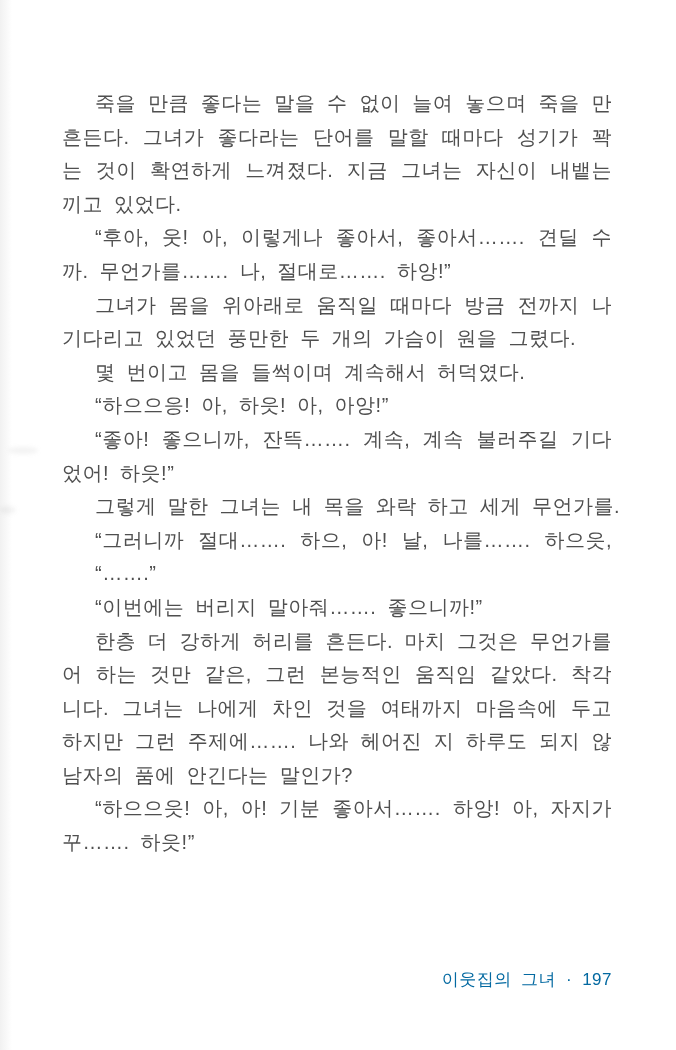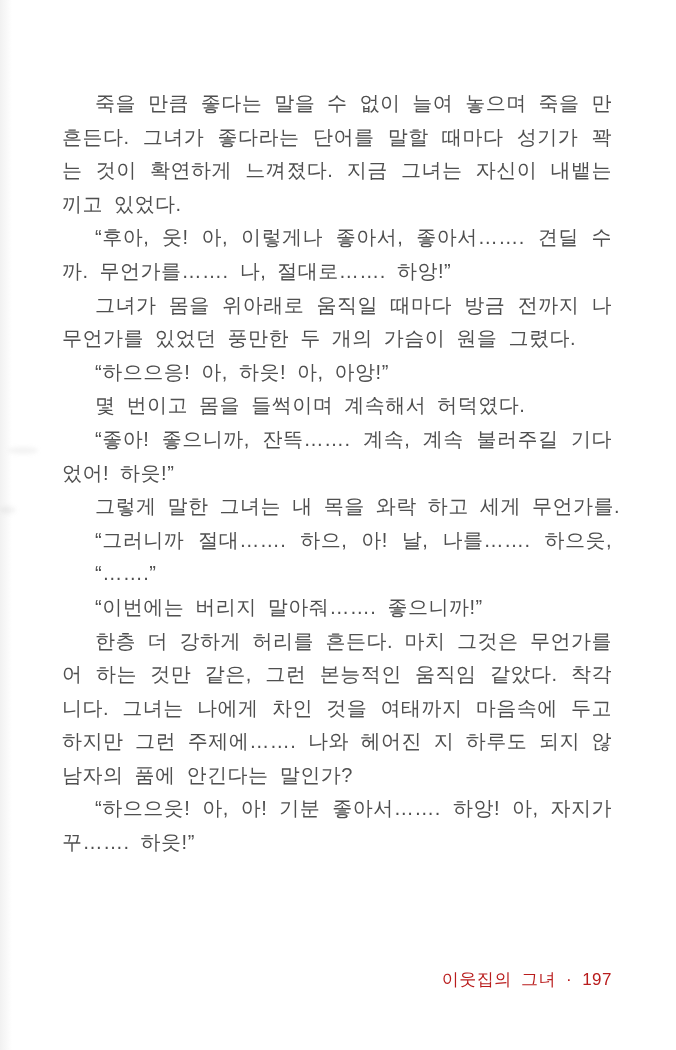--- a/index.html
+++ b/index.html
@@ -54,21 +54,21 @@
     overflow: hidden;
     text-align: justify;
     text-align-last: justify;
   }
   #footer {
     position: absolute;
     top: 968px;
     right: 64px;
     font-size: 17px;
     line-height: 24px;
-    color: #b91c1c;
+    color: #0369a1;
     word-spacing: 4px;
     letter-spacing: 0.5px;
   }
   #footer .sep {
     display: inline-block;
     margin: 0 10px;
   }
   #footer .pagenum {
     display: inline-block;
   }
@@ -82,23 +82,23 @@
   <div id="smudge-2" class="smudge"></div>
 
   <div id="text-block">
       <div class="line indent justify">죽을 만큼 좋다는 말을 수 없이 늘여 놓으며 죽을 만큼 허리를</div>
       <div class="line justify">흔든다. 그녀가 좋다라는 단어를 말할 때마다 성기가 꽉 조여 오</div>
       <div class="line justify">는 것이 확연하게 느껴졌다. 지금 그녀는 자신이 내뱉는 말에 느</div>
       <div class="line">끼고 있었다.</div>
       <div class="line indent justify">“후아, 웃! 아, 이렇게나 좋아서, 좋아서……. 견딜 수가 없으니</div>
       <div class="line">까. 무언가를……. 나, 절대로……. 하앙!”</div>
       <div class="line indent justify">그녀가 몸을 위아래로 움직일 때마다 방금 전까지 나의 물건을</div>
-      <div class="line">무언가를 있었던 풍만한 두 개의 가슴이 원을 그렸다.</div>
+      <div class="line">기다리고 있었던 풍만한 두 개의 가슴이 원을 그렸다.</div>
+      <div class="line indent">몇 번이고 몸을 들썩이며 계속해서 허덕였다.</div>
       <div class="line indent">“하으으응! 아, 하읏! 아, 아앙!”</div>
-      <div class="line indent">몇 번이고 몸을 들썩이며 계속해서 허덕였다.</div>
       <div class="line indent justify">“좋아! 좋으니까, 잔뜩……. 계속, 계속 불러주길 기다리고 있</div>
       <div class="line">었어! 하읏!”</div>
       <div class="line indent">그렇게 말한 그녀는 내 목을 와락 하고 세게 무언가를.</div>
       <div class="line indent justify">“그러니까 절대……. 하으, 아! 날, 나를……. 하으읏, 버리지</div>
       <div class="line indent">“…….”</div>
       <div class="line indent">“이번에는 버리지 말아줘……. 좋으니까!”</div>
       <div class="line indent justify">한층 더 강하게 허리를 흔든다. 마치 그것은 무언가를 잊고 싶</div>
       <div class="line justify">어 하는 것만 같은, 그런 본능적인 움직임 같았다. 착각인가? 아</div>
       <div class="line justify">니다. 그녀는 나에게 차인 것을 여태까지 마음속에 두고 있었다.</div>
       <div class="line justify">하지만 그런 주제에……. 나와 헤어진 지 하루도 되지 않아 다른</div>

